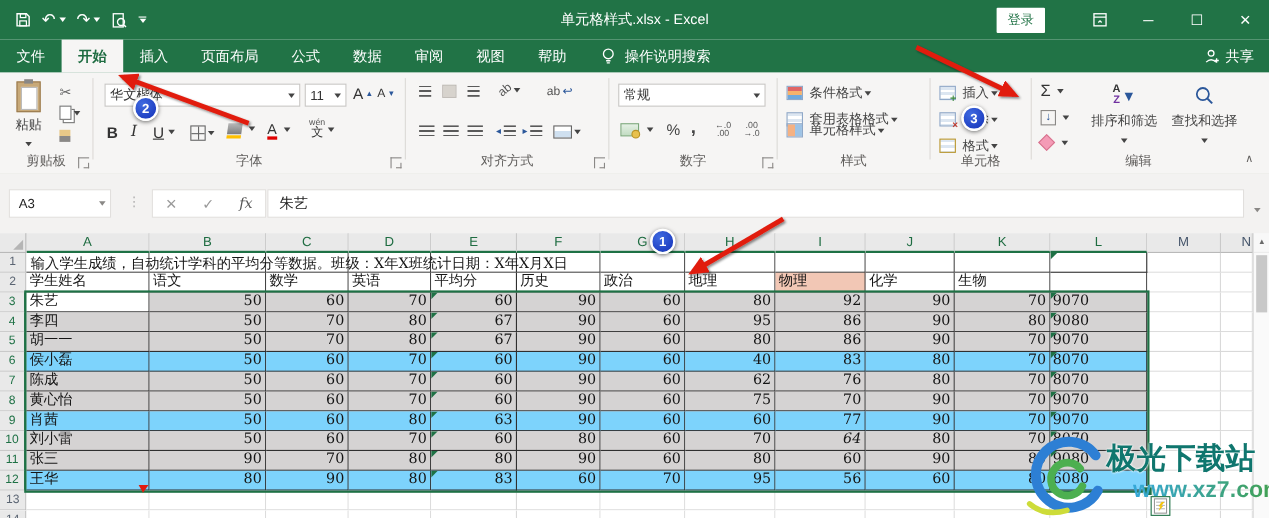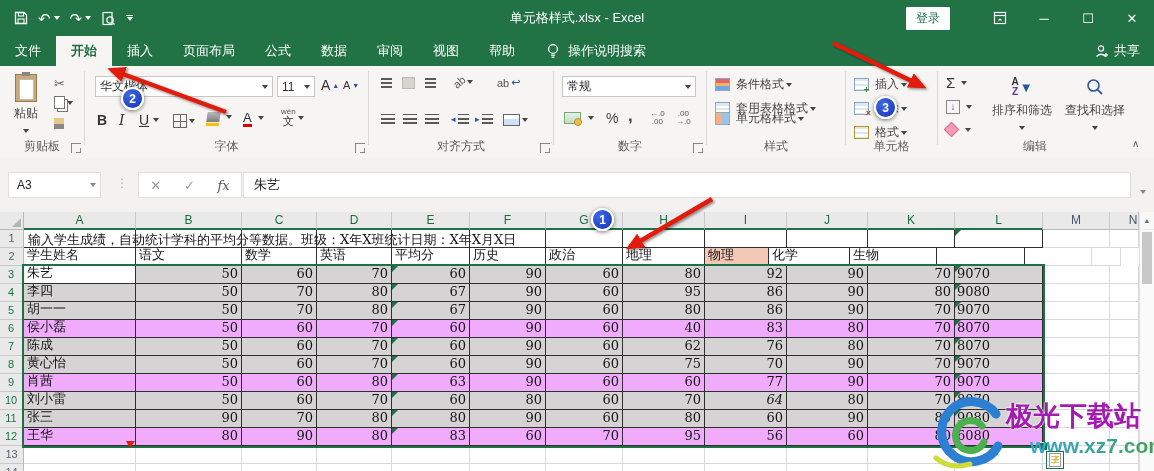--- a/index.html
+++ b/index.html
@@ -50,21 +50,21 @@
   
   #sheet{position:absolute;left:0;top:212px;width:1139px;height:259px;background:#fff;}
   .srow{display:flex;}
   .c{box-sizing:border-box;height:18px;background:#fff;border-right:1px solid #D9D9D9;border-bottom:1px solid #D9D9D9;font-size:13px;line-height:16px;overflow:hidden;white-space:nowrap;}
   .c.dark{border-right-color:#2F2F2F;border-bottom-color:#2F2F2F;}
   .kai{font-family:"DejaVu Serif",serif;color:#151515;}
   .nm{padding-left:3px;text-align:left;font-family:Liberation Mono, monospace;}
   .num{padding-right:3px;text-align:right;}
   .code{padding-left:2px;text-align:left;}
   .gsel{background:#D5D3D3;}
-  .gold{background:#f0abfc;}
+  .gold{background:#7dd3fc;}
   .act{background:#FFFFFF;}
   .pink{background:#F2C7B5;}
   .flag{position:relative;}
   .flag:before{content:"";position:absolute;left:0;top:0;border-top:6px solid #1E7145;border-right:6px solid transparent;}
   .hc{box-sizing:border-box;height:18px;background:#E9E9E9;border-right:1px solid #C9C9C9;border-bottom:1px solid #B9B9B9;text-align:center;font-size:12px;color:#44546A;line-height:16px;}
   .hc.sel{color:#1E6C41;border-bottom:2px solid #1E7145;}
   .rn{box-sizing:border-box;width:24px;height:18px;background:#E9E9E9;border-right:1px solid #B9B9B9;border-bottom:1px solid #C9C9C9;text-align:center;font-size:11px;color:#5A6472;line-height:17px;}
   .rn.sel{color:#1E7145;border-right:2px solid #1E7145;}
   #corner{box-sizing:border-box;width:24px;height:18px;background:#E9E9E9;border-right:1px solid #B9B9B9;border-bottom:1px solid #B9B9B9;position:relative;}
   #corner:after{content:"";position:absolute;right:2px;bottom:2px;border-bottom:9px solid #B5B5B5;border-left:9px solid transparent;}
@@ -73,21 +73,21 @@
   #fillhandle{position:absolute;left:1039px;top:442px;width:7px;height:7px;background:#1E7145;border:1px solid #fff;z-index:6;}
   #redwedge{position:absolute;left:126px;top:441px;width:0;height:0;border-left:4px solid transparent;border-right:5px solid transparent;border-top:7px solid #E11B0E;z-index:7;}
   #scrollbar{position:absolute;left:1139px;top:212px;width:15px;height:259px;background:#FAFAFA;border-left:1px solid #E1E1E1;box-sizing:border-box;z-index:8;}
   #sb-up{height:17px;background:#F8F8F8;border-bottom:1px solid #ECECEC;display:flex;align-items:center;justify-content:center;font-size:7px;color:#6a6a6a;}
   #sb-thumb{margin:2px 2px;height:52px;background:#C8C8C8;}
   
   .step{position:absolute;width:19px;height:19px;border-radius:50%;background:radial-gradient(circle at 35% 30%,#3F6AE0,#1330B8);border:2px solid #fff;box-shadow:0 1px 4px rgba(0,0,0,.55);color:#fff;font-size:12px;font-weight:bold;display:flex;align-items:center;justify-content:center;z-index:60;}
   #arrows{position:absolute;left:0;top:0;z-index:55;pointer-events:none;}
   
   #watermark{position:absolute;left:918px;top:396px;width:236px;height:75px;z-index:40;pointer-events:none;}
-  #wm-site{position:absolute;left:88px;top:2px;font-size:27px;font-weight:bold;color:#a21caf;text-shadow:0 0 2px #fff,0 0 2px #fff;white-space:nowrap;}
+  #wm-site{position:absolute;left:88px;top:2px;font-size:27px;font-weight:bold;color:#0f766e;text-shadow:0 0 2px #fff,0 0 2px #fff;white-space:nowrap;}
   #wm-url{position:absolute;left:112px;top:38px;font-size:21px;font-weight:bold;background:linear-gradient(90deg,#35A8D9,#43A047);-webkit-background-clip:text;background-clip:text;color:transparent;text-shadow:none;white-space:nowrap;}
   #qa-btn{position:absolute;left:1046px;top:451px;width:18px;height:18px;background:#fff;border:1px solid #1E7145;box-sizing:border-box;z-index:45;display:flex;align-items:center;justify-content:center;}
   #qa-btn .pg{width:10px;height:12px;background:#fff;border:1px solid #999;position:relative;}
   #qa-btn .pg:before{content:"";position:absolute;left:1px;right:1px;top:2px;height:1px;background:#bbb;box-shadow:0 3px 0 #bbb,0 6px 0 #bbb;}
   #qa-btn .bolt{position:absolute;left:6px;top:4px;width:6px;height:9px;background:#F2C411;clip-path:polygon(55% 0,100% 0,45% 45%,75% 45%,0 100%,30% 50%,0 50%);}
 </style>
 </head>
 <body>
 
 <div id="stage">
@@ -453,21 +453,21 @@
       <div class="srow">
         <div class="rn">2</div>
         <div class="c dark kai nm" style="width: 112px;">学生姓名</div>
         <div class="c dark kai nm" style="width: 106px;">语文</div>
         <div class="c dark kai nm" style="width: 75px;">数学</div>
         <div class="c dark kai nm" style="width: 75px;">英语</div>
         <div class="c dark kai nm" style="width: 78px;">平均分</div>
         <div class="c dark kai nm" style="width: 76px;">历史</div>
         <div class="c dark kai nm" style="width: 77px;">政治</div>
         <div class="c dark kai nm" style="width: 82px;">地理</div>
-        <div class="c dark pink kai nm" style="width: 64px;">物理</div>
+        <div class="c dark pink kai nm" style="width: 82px;">物理</div>
         <div class="c dark kai nm" style="width: 81px;">化学</div>
         <div class="c dark kai nm" style="width: 87px;">生物</div>
         <div class="c dark kai nm" style="width: 88px;"></div>
         <div class="c kai nm" style="width: 67px;"></div>
         <div class="c kai nm" style="width: 29px;"></div>
       </div>
       <div class="srow">
         <div class="rn sel">3</div>
         <div class="c dark kai nm act" style="width: 112px;">朱艺</div>
         <div class="c dark kai num gsel" style="width: 106px;">50</div>

